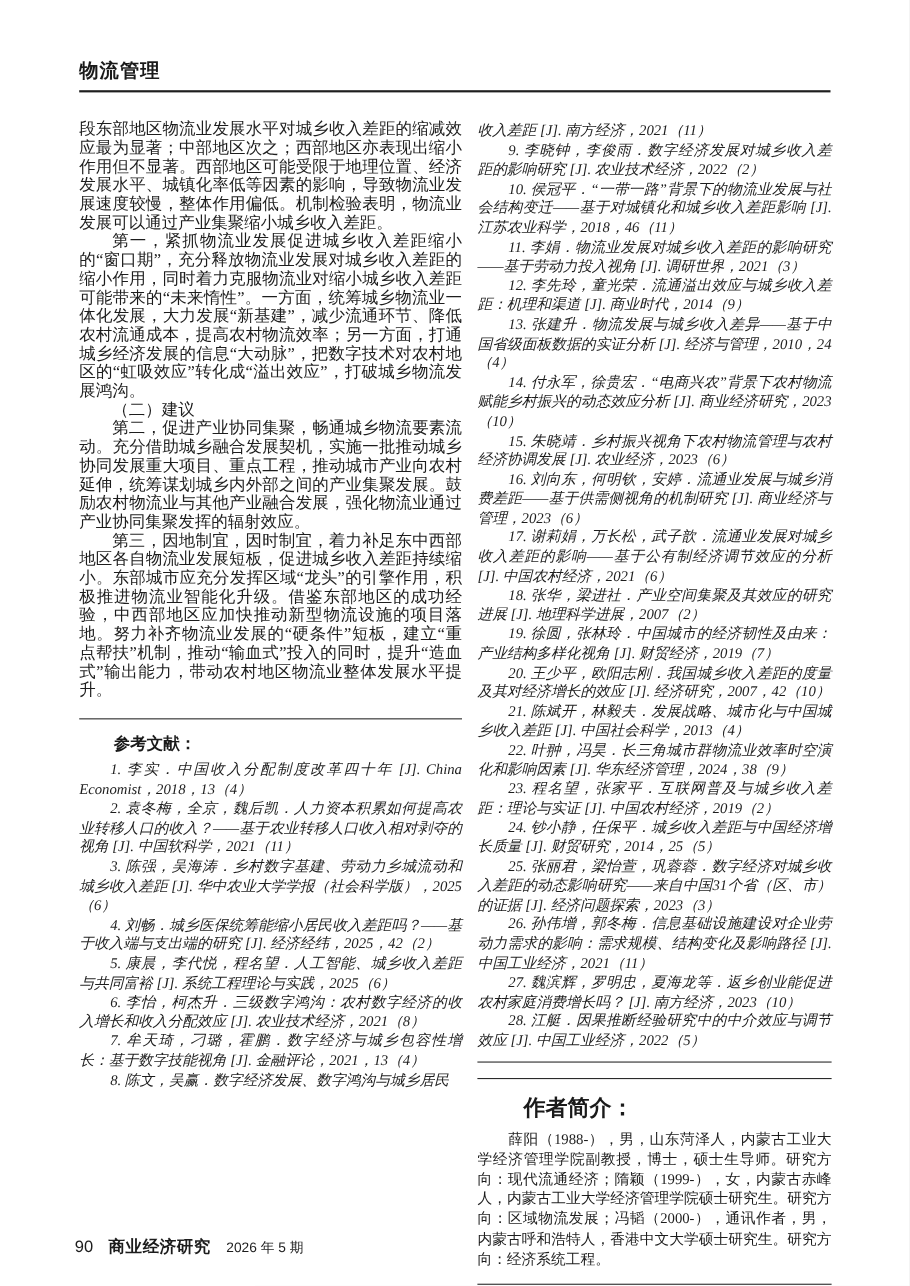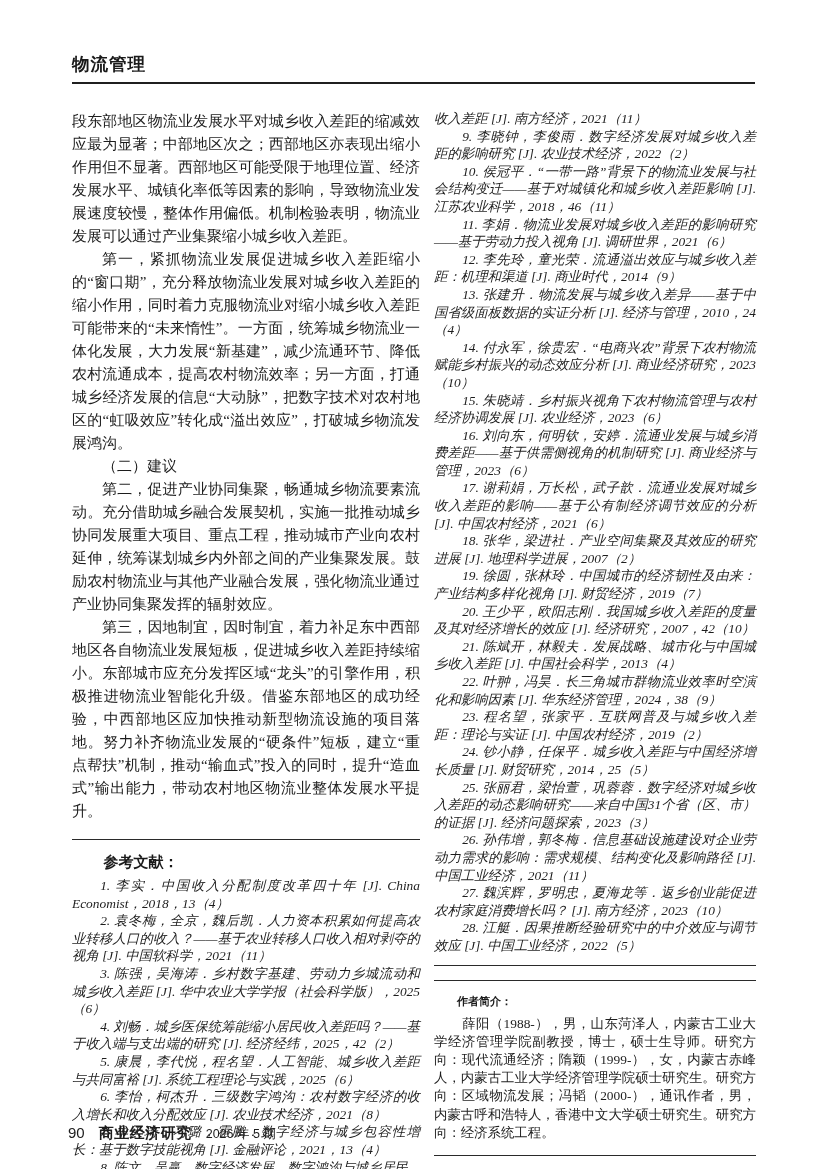--- a/index.html
+++ b/index.html
@@ -36,21 +36,21 @@
     left: 72px; top: 110px; width: 684px;
     display: flex;
     gap: 14px;
   }
   .col-left  { width: 348px; }
   .col-right { width: 322px; }
 
   .body-p {
     margin: 0;
     font-size: 15px;
-    line-height: 23px;
+    line-height: 17px;
     text-align: justify;
     text-indent: 2em;
     color: #1d1d1d;
   }
   .body-p.noindent { text-indent: 0; }
 
   .refs-rule {
     border: none;
     border-top: 1.8px solid #2a2a2a;
     margin: 16px 0 0 0;
@@ -75,21 +75,21 @@
   .ref-p.noindent { text-indent: 0; font-style: italic; }
 
   
   .author-box { margin-top: 10px; }
   .double-rule-a { border: none; border-top: 1.6px solid #2a2a2a; margin: 0; }
   .double-rule-b { border: none; border-top: 1.6px solid #2a2a2a; margin: 14px 0 0 0; }
   .author-heading {
     margin: 13px 0 6px 0;
     font-family: "Liberation Sans", "DejaVu Sans", sans-serif;
     font-weight: bold;
-    font-size: 11px;
+    font-size: 20px;
     text-indent: 2.1em;
     color: #1a1a1a;
   }
   .bio-p {
     margin: 0;
     font-size: 13.4px;
     line-height: 18.2px;
     text-align: justify;
     text-indent: 2.1em;
     color: #1d1d1d;
@@ -145,21 +145,21 @@
           <p class="ref-p">7. 牟天琦，刁璐，霍鹏．数字经济与城乡包容性增长：基于数字技能视角 [J]. 金融评论，2021，13（4）</p>
           <p class="ref-p">8. 陈文，吴赢．数字经济发展、数字鸿沟与城乡居民</p>
         </div>
     </div>
 
     <div class="col-right">
       <div>
           <p class="ref-p noindent">收入差距 [J]. 南方经济，2021（11）</p>
           <p class="ref-p">9. 李晓钟，李俊雨．数字经济发展对城乡收入差距的影响研究 [J]. 农业技术经济，2022（2）</p>
           <p class="ref-p">10. 侯冠平．“一带一路”背景下的物流业发展与社会结构变迁——基于对城镇化和城乡收入差距影响 [J]. 江苏农业科学，2018，46（11）</p>
-          <p class="ref-p">11. 李娟．物流业发展对城乡收入差距的影响研究——基于劳动力投入视角 [J]. 调研世界，2021（6）</p>
+          <p class="ref-p">11. 李娟．物流业发展对城乡收入差距的影响研究——基于劳动力投入视角 [J]. 调研世界，2021（3）</p>
           <p class="ref-p">12. 李先玲，童光荣．流通溢出效应与城乡收入差距：机理和渠道 [J]. 商业时代，2014（9）</p>
           <p class="ref-p">13. 张建升．物流发展与城乡收入差异——基于中国省级面板数据的实证分析 [J]. 经济与管理，2010，24（4）</p>
           <p class="ref-p">14. 付永军，徐贵宏．“电商兴农”背景下农村物流赋能乡村振兴的动态效应分析 [J]. 商业经济研究，2023（10）</p>
           <p class="ref-p">15. 朱晓靖．乡村振兴视角下农村物流管理与农村经济协调发展 [J]. 农业经济，2023（6）</p>
           <p class="ref-p">16. 刘向东，何明钦，安婷．流通业发展与城乡消费差距——基于供需侧视角的机制研究 [J]. 商业经济与管理，2023（6）</p>
           <p class="ref-p">17. 谢莉娟，万长松，武子歆．流通业发展对城乡收入差距的影响——基于公有制经济调节效应的分析 [J]. 中国农村经济，2021（6）</p>
           <p class="ref-p">18. 张华，梁进社．产业空间集聚及其效应的研究进展 [J]. 地理科学进展，2007（2）</p>
           <p class="ref-p">19. 徐圆，张林玲．中国城市的经济韧性及由来：产业结构多样化视角 [J]. 财贸经济，2019（7）</p>
           <p class="ref-p">20. 王少平，欧阳志刚．我国城乡收入差距的度量及其对经济增长的效应 [J]. 经济研究，2007，42（10）</p>
           <p class="ref-p">21. 陈斌开，林毅夫．发展战略、城市化与中国城乡收入差距 [J]. 中国社会科学，2013（4）</p>

